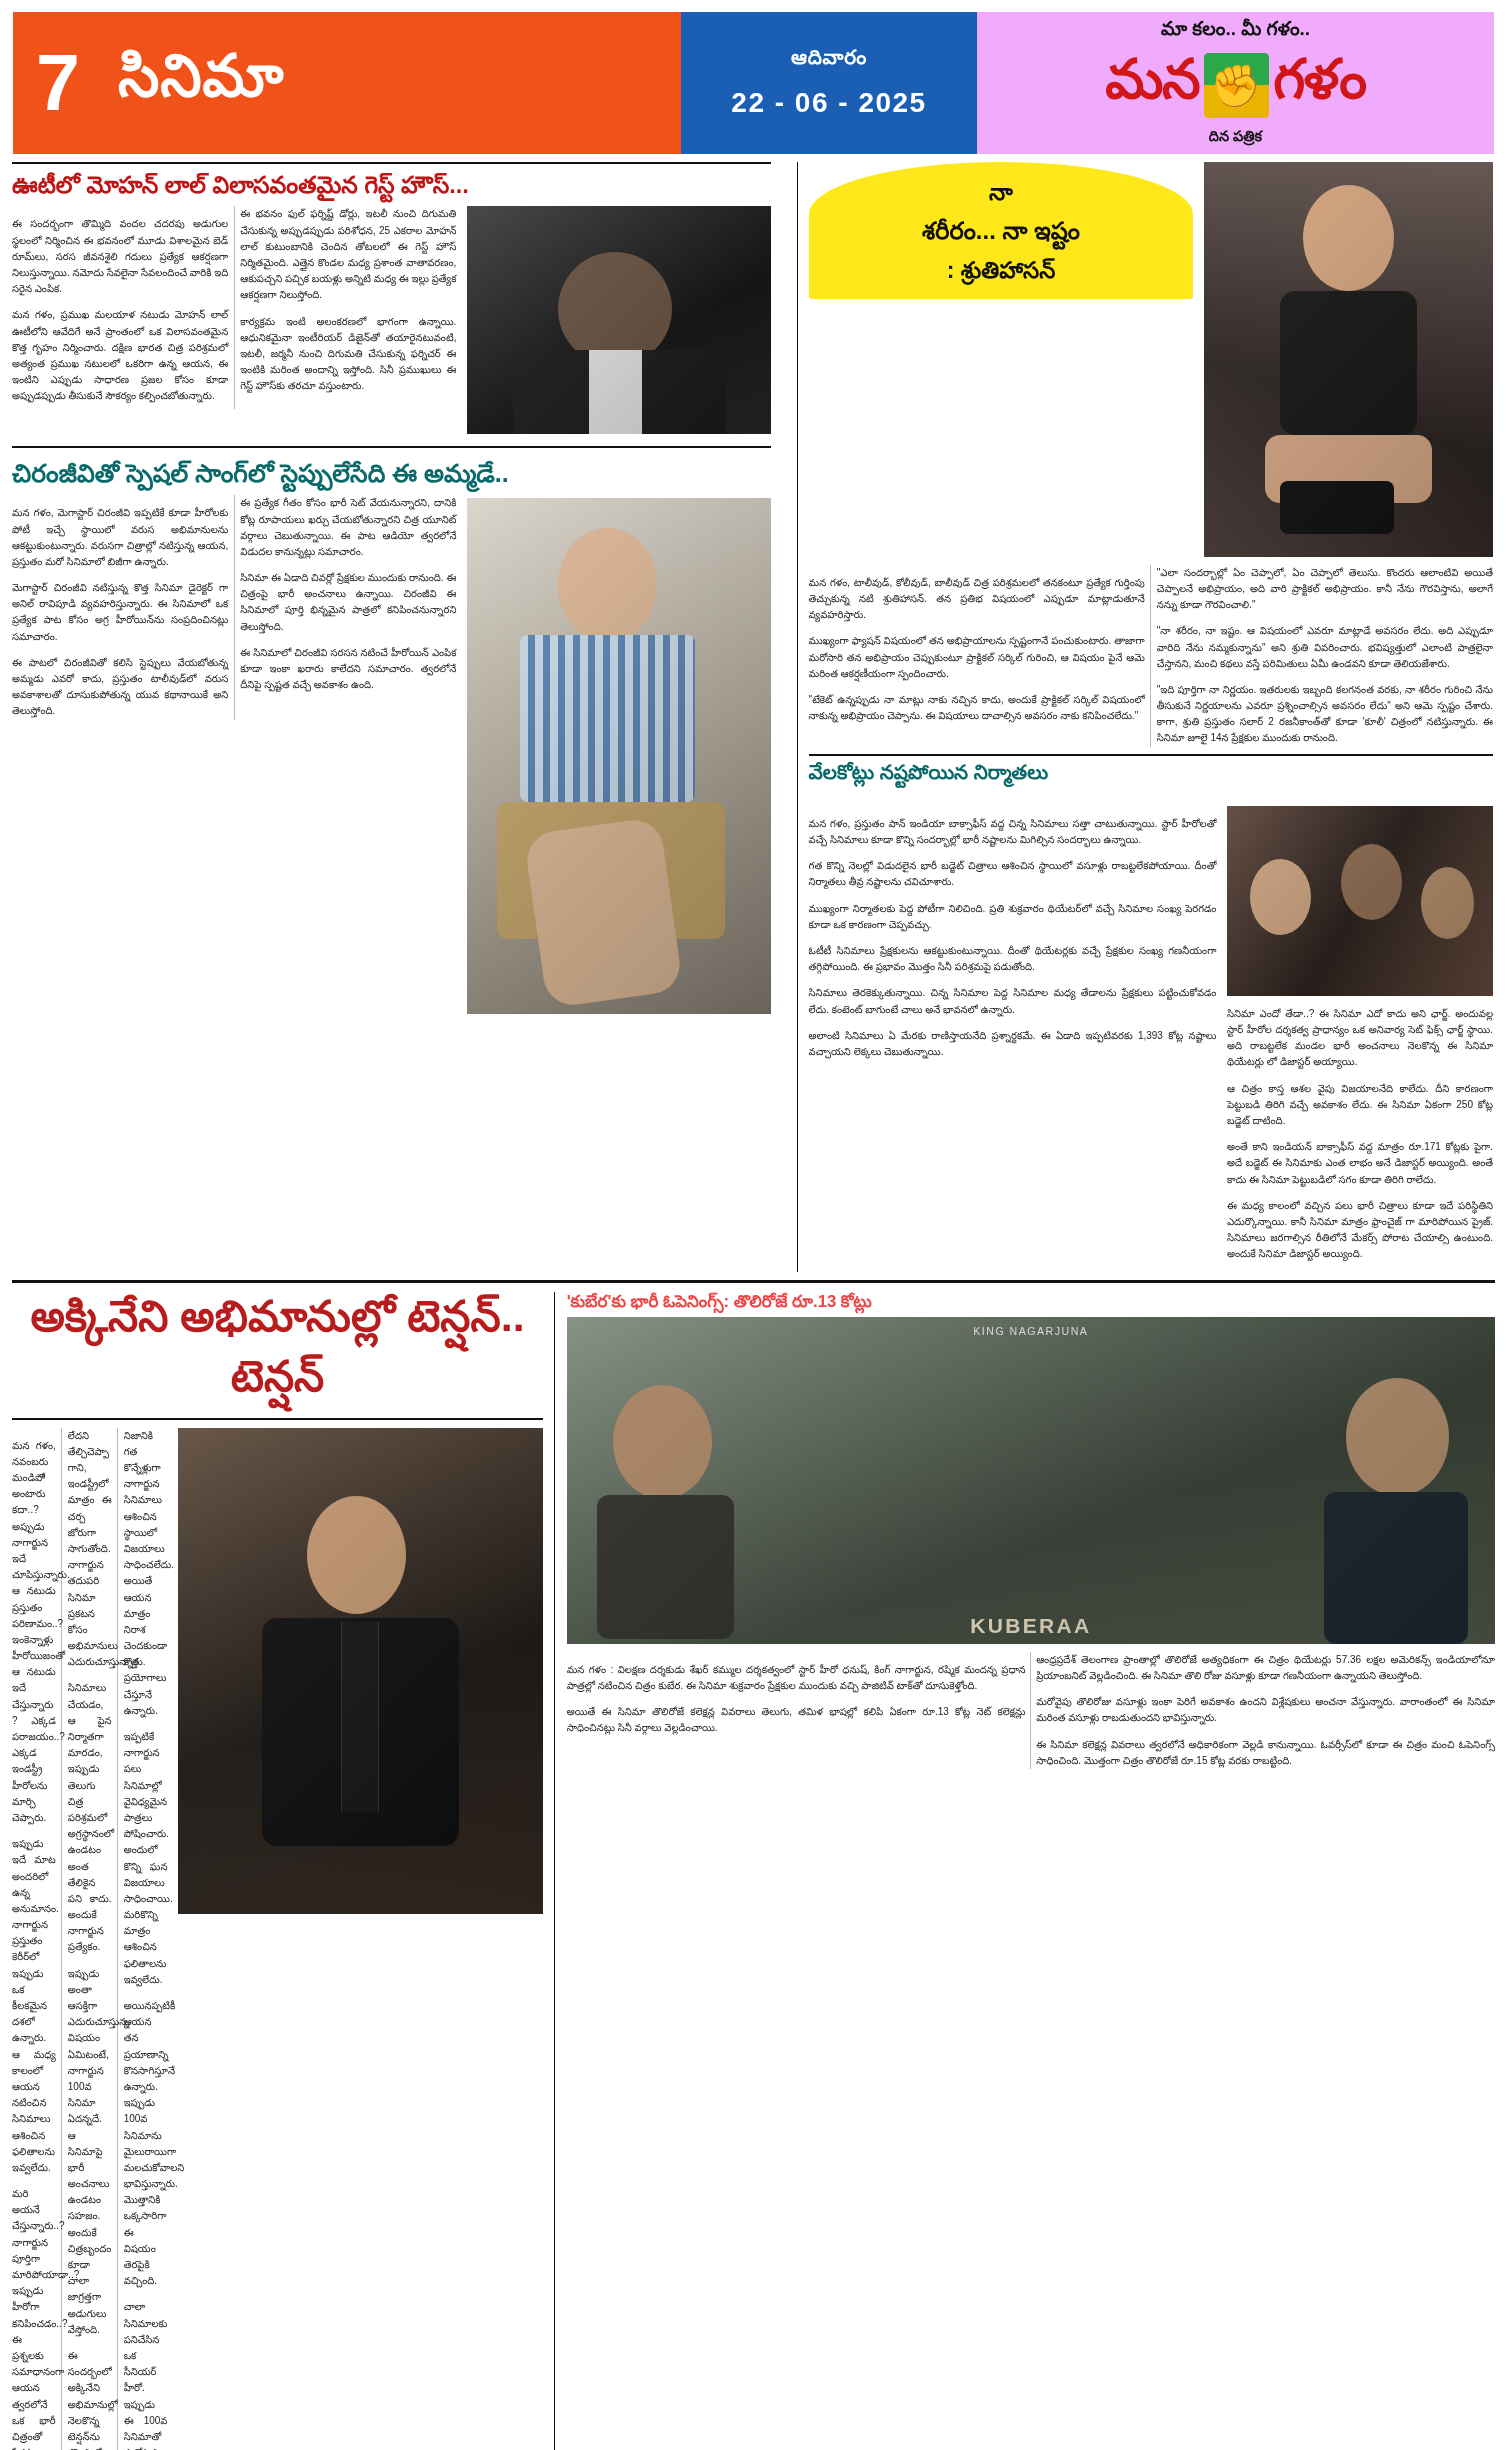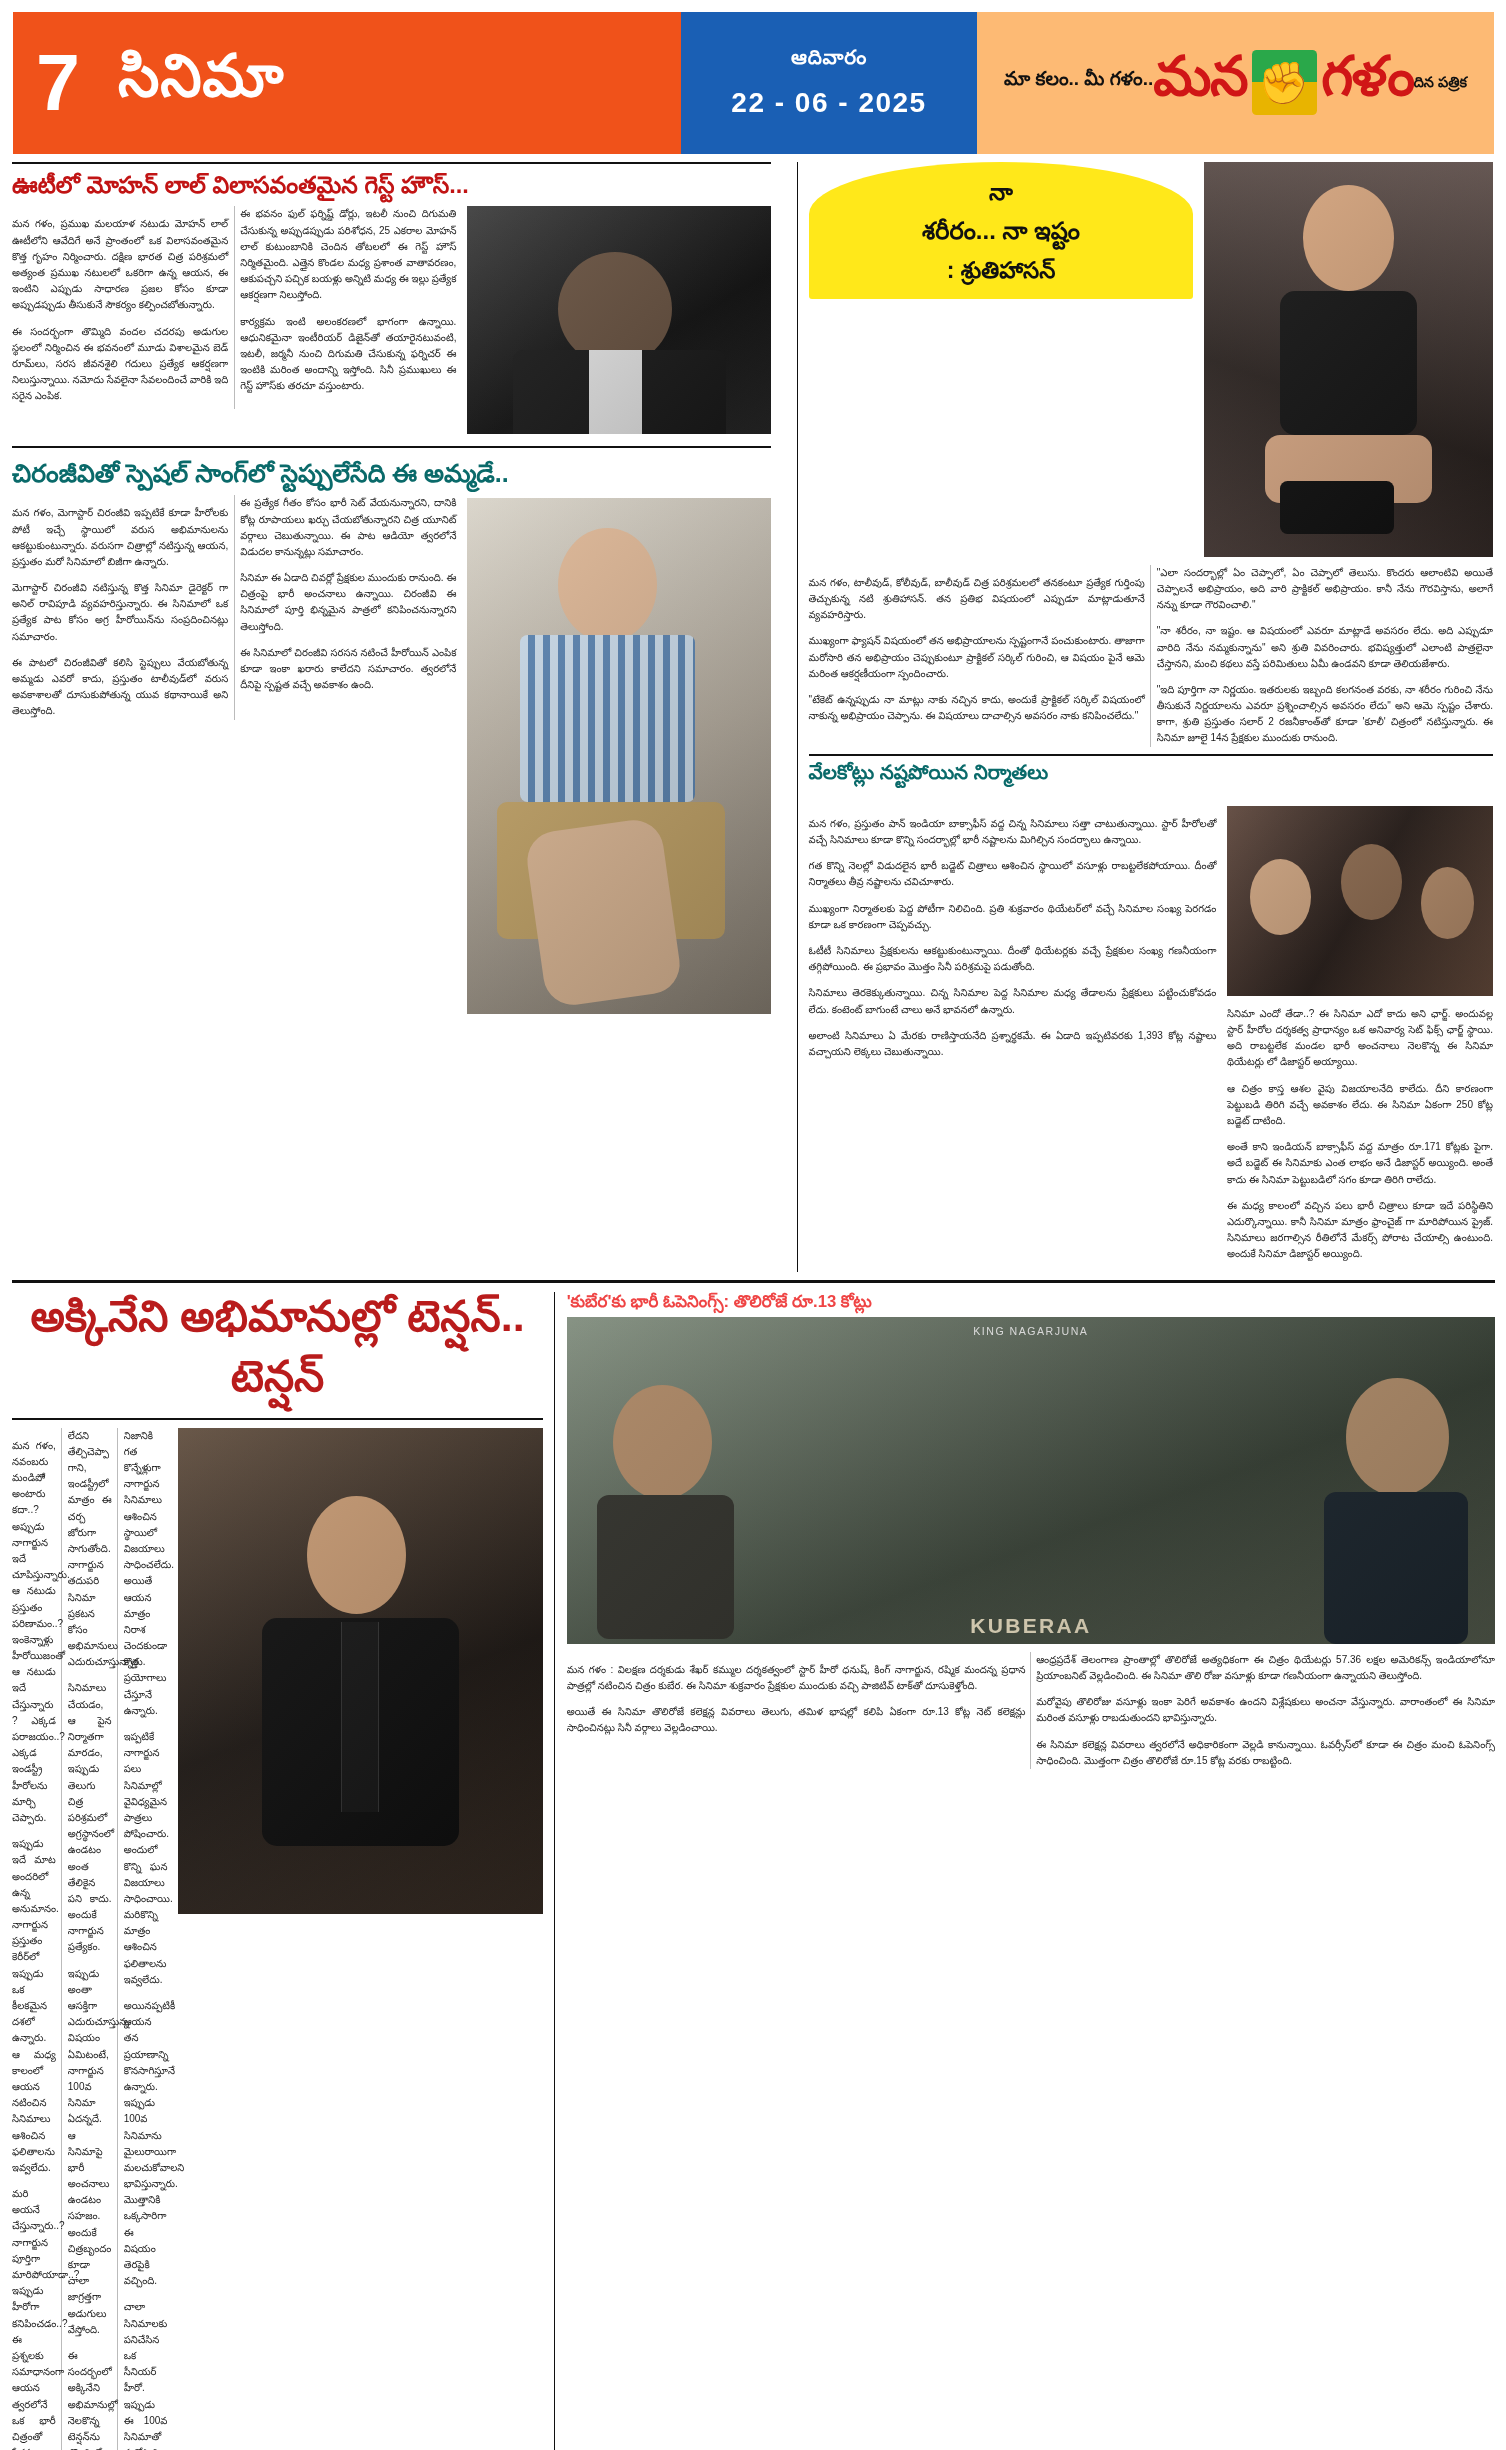--- a/index.html
+++ b/index.html
@@ -26,21 +26,21 @@
   .mh-section {
     font-size:59px; font-weight:bold; color:#fff; letter-spacing:0.8px;
   }
   .mh-mid {
     background:#1a5fb4; flex:0 0 296px; color:#fff; display:flex;
     flex-direction:column; align-items:center; justify-content:center; gap:13.7px;
   }
   .mh-day { font-size:20px; font-weight:bold; letter-spacing:0.8px; }
   .mh-date { font-size:28px; font-weight:bold; letter-spacing:1.5px; }
   .mh-right {
-    background:#fdba74; flex:1 1 auto; display:flex; flex-direction:row;
+    background:#f0abfc; flex:1 1 auto; display:flex; flex-direction:column;
     align-items:center; justify-content:center; position:relative;
   }
   .mh-tag { font-size:19px; color:#111; font-weight:bold; margin-bottom:3px; }
   .mh-logo { display:flex; align-items:center; gap:4.6px; }
   .mh-logo .t1 { font-size:55px; font-weight:bold; color:#d01616; letter-spacing:-1.5px;}
   .mh-logo .t2 { font-size:55px; font-weight:bold; color:#d01616; letter-spacing:-1.5px;}
   .mh-fist {
     width:65px; height:65px; background:linear-gradient(#2aa84a 0 50%, #e8b400 50% 100%);
     border-radius:4.6px; position:relative; display:flex; align-items:center; justify-content:center;
     color:#d01616; font-size:41px;
@@ -130,22 +130,22 @@
 
         <div>
           <div class="headline h-red s1-title">ఊటీలో మోహన్ లాల్ విలాసవంతమైన గెస్ట్ హౌస్...</div>
           <div style="overflow:hidden;">
             <div class="photo s1-photo" style="background:linear-gradient(150deg,#3a3a3a,#121212 60%,#2b2b2b); margin:0 0 6px 10.6px;">
               <div style="position:absolute;left:91px;top:46px;width:114px;height:114px;border-radius:50%;background:#6b5442;"></div>
               <div style="position:absolute;left:46px;top:144px;width:213px;height:91px;background:#1b1b1b;border-radius:10.6px 10.6px 0 0;"></div>
               <div style="position:absolute;left:122px;top:144px;width:53px;height:84px;background:#ededed;"></div>
             </div>
             <div class="body-te s1-text">
+              <p>ఈ సందర్భంగా తొమ్మిది వందల చదరపు అడుగుల స్థలంలో నిర్మించిన ఈ భవనంలో మూడు విశాలమైన బెడ్ రూమ్‌లు, సరస జీవనశైలి గదులు ప్రత్యేక ఆకర్షణగా నిలుస్తున్నాయి. నమోదు సేవలైనా సేవలందించే వారికి ఇది సరైన ఎంపిక.</p>
               <p>మన గళం, ప్రముఖ మలయాళ నటుడు మోహన్ లాల్ ఊటీలోని ఆవేదిగే అనే ప్రాంతంలో ఒక విలాసవంతమైన కొత్త గృహం నిర్మించారు. దక్షిణ భారత చిత్ర పరిశ్రమలో అత్యంత ప్రముఖ నటులలో ఒకరిగా ఉన్న ఆయన, ఈ ఇంటిని ఎప్పుడు సాధారణ ప్రజల కోసం కూడా అప్పుడప్పుడు తీసుకునే సౌకర్యం కల్పించబోతున్నారు.</p>
-              <p>ఈ సందర్భంగా తొమ్మిది వందల చదరపు అడుగుల స్థలంలో నిర్మించిన ఈ భవనంలో మూడు విశాలమైన బెడ్ రూమ్‌లు, సరస జీవనశైలి గదులు ప్రత్యేక ఆకర్షణగా నిలుస్తున్నాయి. నమోదు సేవలైనా సేవలందించే వారికి ఇది సరైన ఎంపిక.</p>
               <p>ఈ భవనం ఫుల్ ఫర్నిష్డ్ డోర్లు, ఇటలీ నుంచి దిగుమతి చేసుకున్న అప్పుడప్పుడు పరిశోధన, 25 ఎకరాల మోహన్ లాల్ కుటుంబానికి చెందిన తోటలలో ఈ గెస్ట్ హౌస్ నిర్మితమైంది. ఎత్తైన కొండల మధ్య ప్రశాంత వాతావరణం, ఆకుపచ్చని పచ్చిక బయళ్లు అన్నిటి మధ్య ఈ ఇల్లు ప్రత్యేక ఆకర్షణగా నిలుస్తోంది.</p>
               <p>కార్యక్రమ ఇంటి అలంకరణలో భాగంగా ఉన్నాయి. ఆధునికమైనా ఇంటీరియర్ డిజైన్‌తో తయారైనటువంటి, ఇటలీ, జర్మనీ నుంచి దిగుమతి చేసుకున్న ఫర్నిచర్ ఈ ఇంటికి మరింత అందాన్ని ఇస్తోంది. సినీ ప్రముఖులు ఈ గెస్ట్ హౌస్‌కు తరచూ వస్తుంటారు.</p>
             </div>
           </div>
         </div>
 
         <div class="rule" style="margin:6px 0 0"></div>
 
         <div>
           <div class="headline h-teal s2-title">చిరంజీవితో స్పెషల్ సాంగ్‌లో స్టెప్పులేసేది ఈ అమ్మడే..</div>

